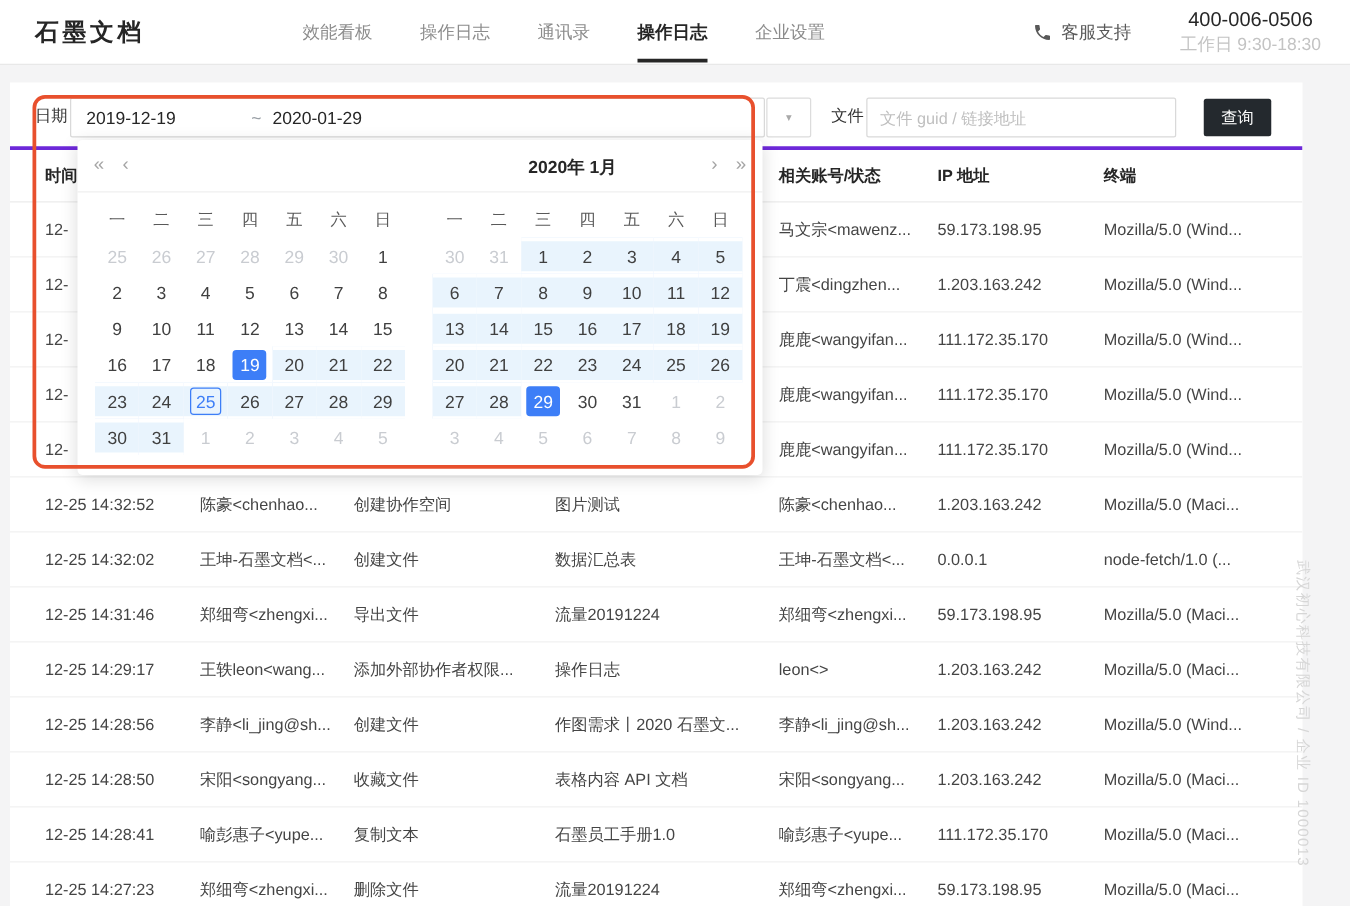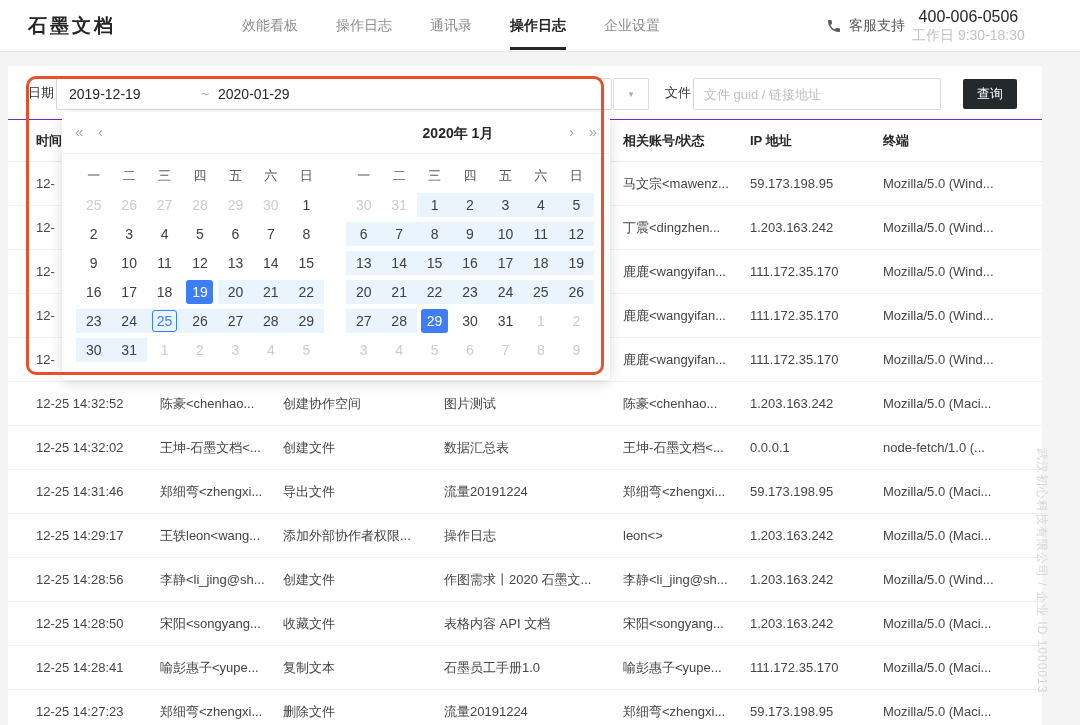--- a/index.html
+++ b/index.html
@@ -15,29 +15,29 @@
          border-bottom:1px solid #e8e8e8; z-index:30; }
   .logo { position:absolute; left:28px; top:13px; font-size:19px; font-weight:700;
           color:#262626; letter-spacing:3px; }
   .tabs { position:absolute; left:242px; top:0; height:52px; display:flex; gap:38px; }
   .tab { font-size:14px; color:#8c8c8c; height:52px; line-height:50px; position:relative; cursor:pointer; white-space:nowrap; }
   .tab.active { color:#262626; font-weight:700; }
   .tab.active::after { content:""; position:absolute; left:0; right:0; bottom:2px; height:3px; background:#262626; }
   .support { position:absolute; left:826px; top:0; height:52px; display:flex; align-items:center; gap:7px; }
   .phone-icon { width:16px; height:16px; flex:0 0 auto; }
   .support-label { font-size:14px; color:#595959; white-space:nowrap; }
-  .phone-block { display:flex; flex-direction:column; align-items:center; line-height:1.25; }
+  .phone-block { display:flex; flex-direction:column; align-items:center; line-height:1.25;margin-left:32px; }
   .phone-number { font-size:16px; color:#262626; white-space:nowrap; }
   .phone-hours { font-size:14px; color:#c3c3c3; white-space:nowrap; }
 
   
   .card { position:absolute; left:8px; top:66px; width:1034px; height:659px; background:#fff; overflow:hidden; }
 
   
-  .filter-bar { position:absolute; left:0; top:0; width:100%; height:54px; border-bottom:1px solid #6d28d9; }
+  .filter-bar { position:absolute; left:0; top:0; width:100%; height:54px; border-bottom:3px solid #6d28d9; }
   .f-label { position:absolute; top:0; height:54px; line-height:54px; font-size:13px; color:#333; }
   .date-label { left:20px; } .file-label { left:657px; }
   .date-input { position:absolute; left:48px; top:12px; width:556px; height:32px; background:#fff;
                 border:1px solid #d9d9d9; border-radius:2px; font-size:14px; color:#262626; cursor:text; }
   .date-input span { position:absolute; top:0; line-height:30px; }
   .date-start { left:12px; } .date-sep { left:144px; color:#9aa0a6; } .date-end { left:161px; }
   .preset-dd { position:absolute; left:605px; top:12px; width:36px; height:32px; border:1px solid #dcdcdc;
                border-radius:2px; background:#fff; display:flex; align-items:center; justify-content:center; cursor:pointer; }
   .caret { font-size:9px; color:#a9a9a9; }
   .file-input { position:absolute; left:685px; top:12px; width:248px; height:32px; border:1px solid #d9d9d9;

